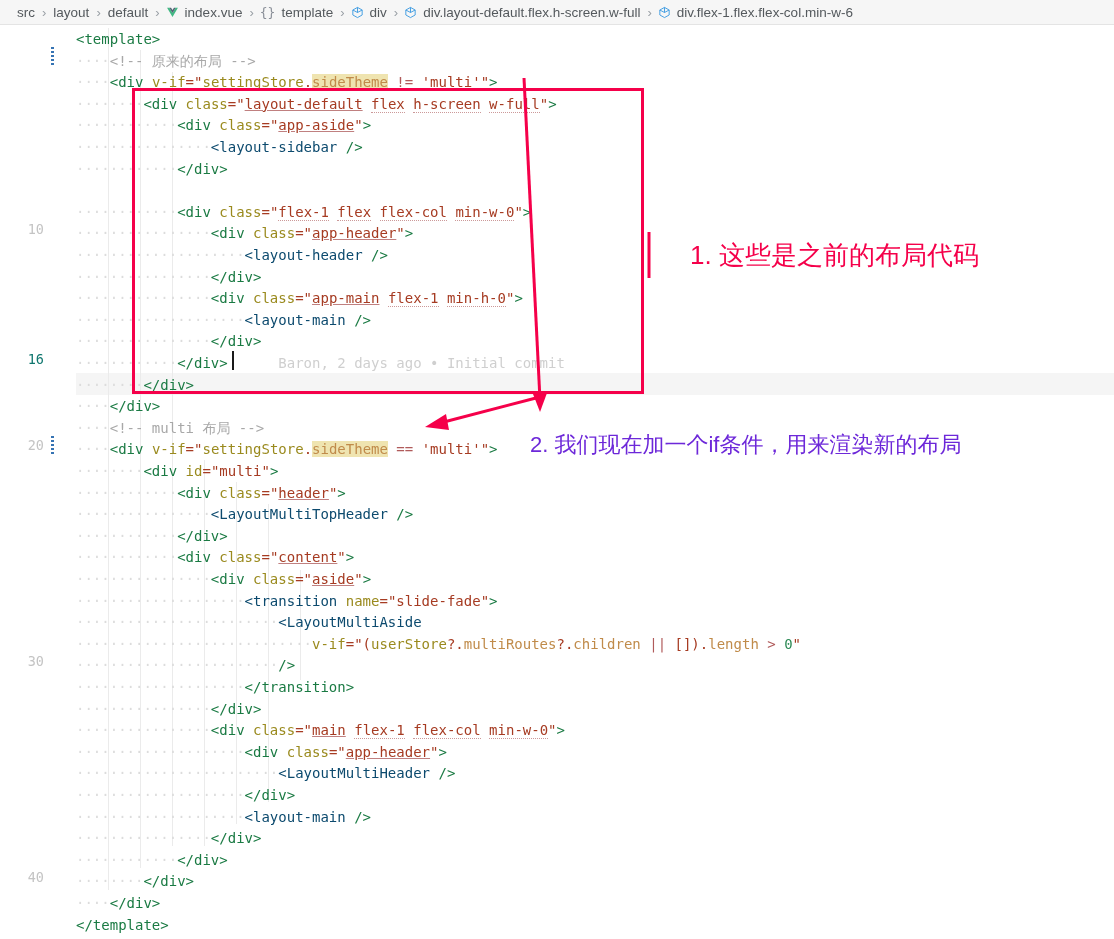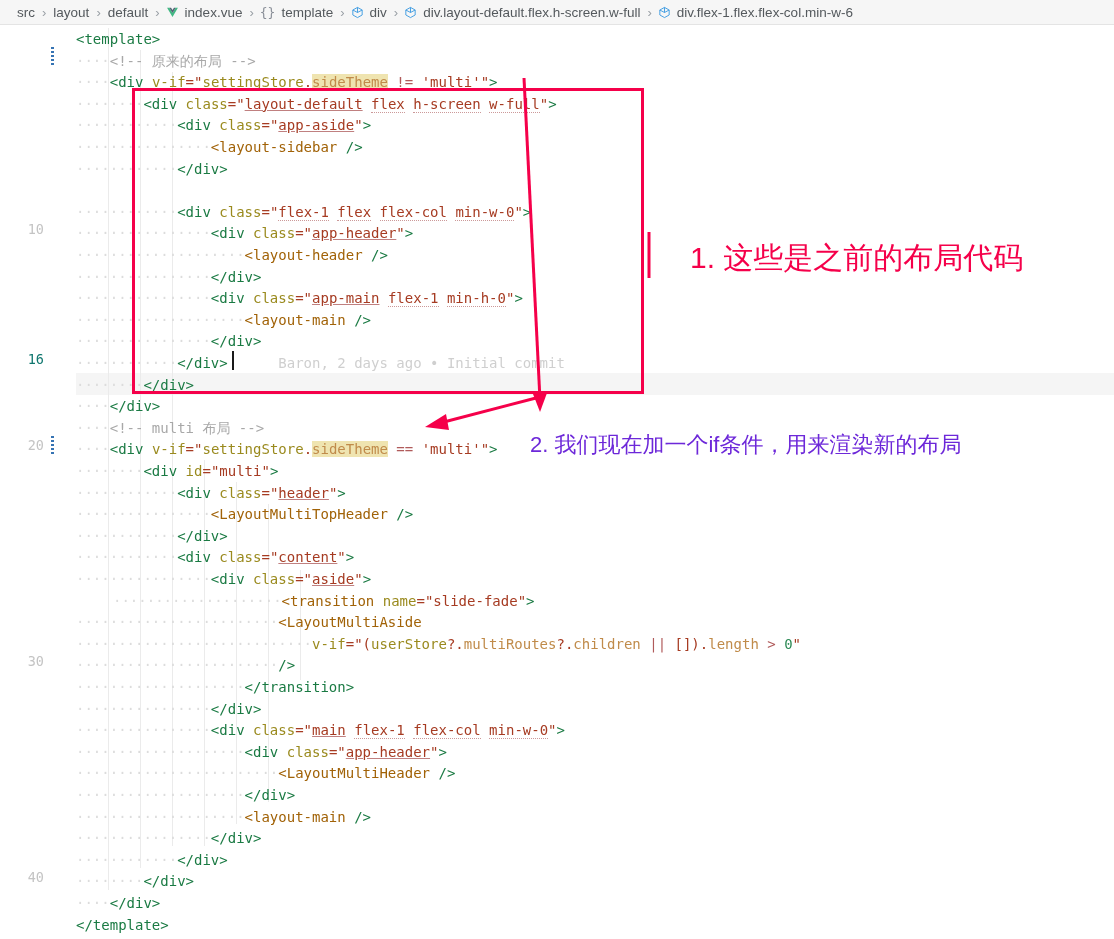--- a/index.html
+++ b/index.html
@@ -71,21 +71,21 @@
     color: #3b3b3b;
     letter-spacing: 0px;
   }
   
   .ws   { color: #dcdcdc; }            
   .tag  { color: #1a7a43; }
   .attr { color: #9a8a1e; }            
   .str  { color: #a63b22; }            
   .qt   { color: #a63b22; }
   .cmt  { color: #a8a8a8; }            
-  .cmp  { color: #a16207; }            
+  .cmp  { color: #0c4a6e; }            
   .prop { color: #c08b4a; }
   .op   { color: #b05a5a; }
   .num  { color: #2e8b57; }
   .hl   { background: #efe4b0; margin-top: 31px; }       
   .cls  { color: #a63b22; border-bottom: 1px dotted #c99; }
   .cls2 { color: #a63b22; text-decoration: underline; text-decoration-color:#c08080; }
   .blame { color: #cfcfcf; }
 
   
   .vguide {
@@ -217,21 +217,21 @@
       <div class="ln" style="top:348.6px;"><span class="ws">········</span><span class="tag">&lt;/div&gt;</span></div>
       <div class="ln" style="top:370.20000000000005px;"><span class="ws">····</span><span class="tag">&lt;/div&gt;</span></div>
       <div class="ln" style="top:391.8px;"><span class="ws">····</span><span class="cmt">&lt;!-- multi 布局 --&gt;</span></div>
       <div class="ln" style="top:413.40000000000003px;"><span class="ws">····</span><span class="tag">&lt;div</span> <span class="attr">v-if</span><span class="qt">=</span><span class="qt">"</span><span class="str"><span class="attr">settingStore</span>.<span class="hl prop">sideTheme</span> <span class="op">==</span> <span class="str">'multi'</span></span><span class="qt">"</span><span class="tag">&gt;</span></div>
       <div class="ln" style="top:435px;"><span class="ws">········</span><span class="tag">&lt;div</span> <span class="attr">id</span><span class="qt">=</span><span class="qt">"</span><span class="str">multi</span><span class="qt">"</span><span class="tag">&gt;</span></div>
       <div class="ln" style="top:456.6px;"><span class="ws">············</span><span class="tag">&lt;div</span> <span class="attr">class</span><span class="qt">=</span><span class="qt">"</span><span class="cls2">header</span><span class="qt">"</span><span class="tag">&gt;</span></div>
       <div class="ln" style="top:478.20000000000005px;"><span class="ws">················</span><span class="cmp">&lt;LayoutMultiTopHeader</span> <span class="tag">/&gt;</span></div>
       <div class="ln" style="top:499.79999999999995px;"><span class="ws">············</span><span class="tag">&lt;/div&gt;</span></div>
       <div class="ln" style="top:521.4000000000001px;"><span class="ws">············</span><span class="tag">&lt;div</span> <span class="attr">class</span><span class="qt">=</span><span class="qt">"</span><span class="cls2">content</span><span class="qt">"</span><span class="tag">&gt;</span></div>
       <div class="ln" style="top:543px;"><span class="ws">················</span><span class="tag">&lt;div</span> <span class="attr">class</span><span class="qt">=</span><span class="qt">"</span><span class="cls2">aside</span><span class="qt">"</span><span class="tag">&gt;</span></div>
-      <div class="ln" style="top:564.6px;margin-left:37px;"><span class="ws">····················</span><span class="cmp">&lt;transition</span> <span class="attr">name</span><span class="qt">=</span><span class="qt">"</span><span class="str">slide-fade</span><span class="qt">"</span><span class="tag">&gt;</span></div>
+      <div class="ln" style="top:564.6px;"><span class="ws">····················</span><span class="cmp">&lt;transition</span> <span class="attr">name</span><span class="qt">=</span><span class="qt">"</span><span class="str">slide-fade</span><span class="qt">"</span><span class="tag">&gt;</span></div>
       <div class="ln" style="top:586.2px;"><span class="ws">························</span><span class="cmp">&lt;LayoutMultiAside</span></div>
       <div class="ln" style="top:607.8000000000001px;"><span class="ws">····························</span><span class="attr">v-if</span><span class="qt">=</span><span class="qt">"</span><span class="str">(<span class="attr">userStore</span>?.<span class="prop">multiRoutes</span>?.<span class="prop">children</span> <span class="op">||</span> []).<span class="prop">length</span> <span class="op">&gt;</span> <span class="num">0</span></span><span class="qt">"</span></div>
       <div class="ln" style="top:629.4000000000001px;"><span class="ws">························</span><span class="tag">/&gt;</span></div>
       <div class="ln" style="top:651px;"><span class="ws">····················</span><span class="tag">&lt;/transition&gt;</span></div>
       <div class="ln" style="top:672.6px;"><span class="ws">················</span><span class="tag">&lt;/div&gt;</span></div>
       <div class="ln" style="top:694.2px;"><span class="ws">················</span><span class="tag">&lt;div</span> <span class="attr">class</span><span class="qt">=</span><span class="qt">"</span><span class="cls2">main</span><span class="str"> </span><span class="cls">flex-1</span><span class="str"> </span><span class="cls">flex-col</span><span class="str"> </span><span class="cls">min-w-0</span><span class="qt">"</span><span class="tag">&gt;</span></div>
       <div class="ln" style="top:715.8000000000001px;"><span class="ws">····················</span><span class="tag">&lt;div</span> <span class="attr">class</span><span class="qt">=</span><span class="qt">"</span><span class="cls2">app-header</span><span class="qt">"</span><span class="tag">&gt;</span></div>
       <div class="ln" style="top:737.4000000000001px;"><span class="ws">························</span><span class="cmp">&lt;LayoutMultiHeader</span> <span class="tag">/&gt;</span></div>
       <div class="ln" style="top:759px;"><span class="ws">····················</span><span class="tag">&lt;/div&gt;</span></div>
       <div class="ln" style="top:780.6px;"><span class="ws">····················</span><span class="cmp">&lt;layout-main</span> <span class="tag">/&gt;</span></div>
@@ -246,15 +246,15 @@
 
 <svg id="overlay" viewBox="0 0 1114 939">
   <rect x="133.5" y="89.5" width="509" height="303" fill="none" stroke="#f5004a" stroke-width="3"></rect>
   <line x1="524" y1="78" x2="540" y2="400" stroke="#f5004a" stroke-width="3"></line>
   <polygon points="540,412 533,394 547,393" fill="#f5004a"></polygon>
   <line x1="536" y1="398" x2="440" y2="423" stroke="#f5004a" stroke-width="3"></line>
   <polygon points="425,427 446,414 449,430" fill="#f5004a"></polygon>
   <line x1="649" y1="232" x2="649" y2="278" stroke="#f5004a" stroke-width="3"></line>
 </svg>
 <div id="anno-layer">
-    <div class="anno-text" style="left:690px;top:238px;font-size:30px;color:#f5004a;">1. 这些是之前的布局代码</div>
+    <div class="anno-text" style="left:690px;top:238px;font-size:26px;color:#f5004a;">1. 这些是之前的布局代码</div>
     <div class="anno-text" style="left:530px;top:430px;font-size:22px;color:#6d28d9;">2. 我们现在加一个if条件，用来渲染新的布局</div>
   </div>
 
 </body></html>

